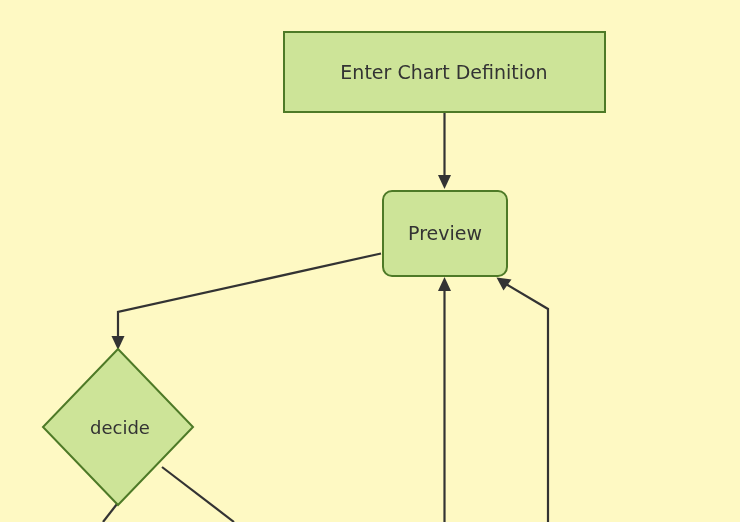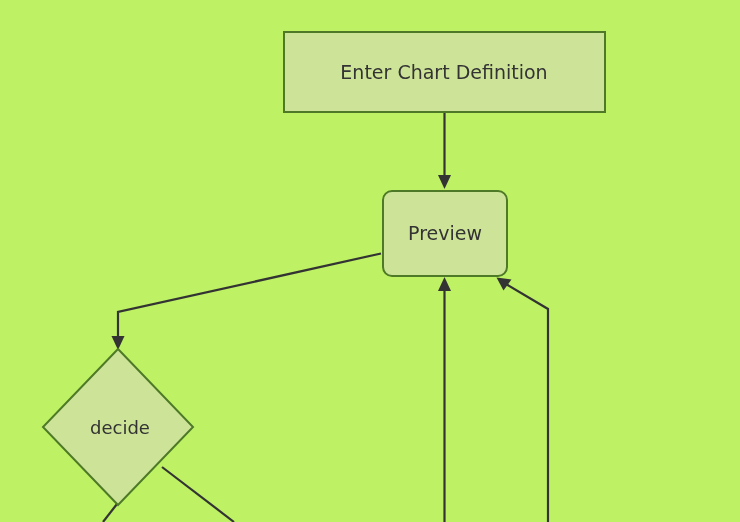--- a/index.html
+++ b/index.html
@@ -11,21 +11,21 @@
   body {
     width: 740px;
     height: 522px;
     overflow: hidden;
     font-family: "DejaVu Sans", "Liberation Sans", sans-serif;
   }
   #diagram-canvas {
     position: relative;
     width: 740px;
     height: 522px;
-    background: #bef264;
+    background: #fef9c3;
   }
   #flow-svg {
     position: absolute;
     top: 0;
     left: 0;
     width: 740px;
     height: 522px;
     display: block;
   }
   .node-shape {

